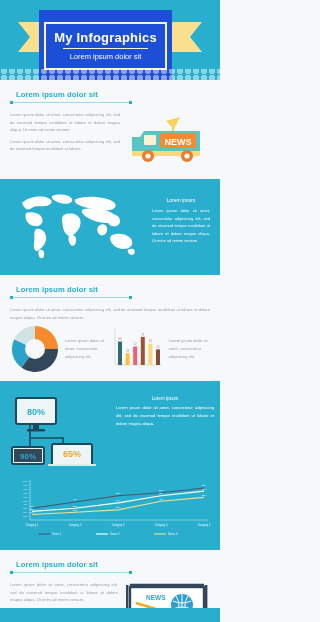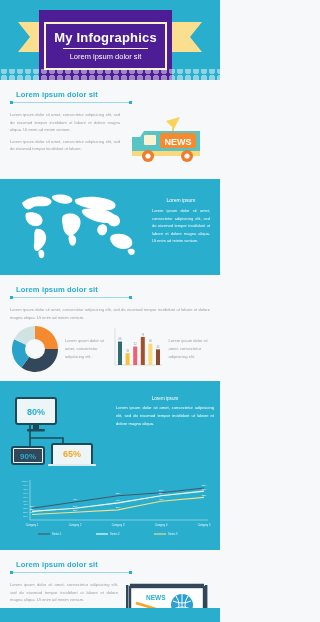--- a/index.html
+++ b/index.html
@@ -15,21 +15,21 @@
   .wave-band{position:absolute;left:0;bottom:0;width:220px;height:11px;
     background:
       radial-gradient(circle at 4px 9px, rgba(255,255,255,.55) 3.2px, transparent 3.4px),
       radial-gradient(circle at 4px 2px, rgba(255,255,255,.55) 3.2px, transparent 3.4px);
     background-size:8px 11px;background-repeat:repeat-x;opacity:.85;}
   .ribbon{position:absolute;left:0;right:0;top:10px;height:58px;}
   .ribbon-tail{position:absolute;top:12px;width:40px;height:30px;background:#fadf8f;}
   .ribbon-tail.left{left:18px;clip-path:polygon(0 0,100% 0,100% 100%,0 100%,12px 50%);}
   .ribbon-tail.right{right:18px;clip-path:polygon(0 0,100% 0,calc(100% - 12px) 50%,100% 100%,0 100%);}
   .ribbon-body{position:absolute;left:39px;right:48px;top:0;height:72px;
-    background:#4c1d95;display:flex;align-items:center;justify-content:center;}
+    background:#1d4ed8;display:flex;align-items:center;justify-content:center;}
   .ribbon-inner{border:2px solid #fdf1c6;width:calc(100% - 14px);height:44px;
     display:flex;flex-direction:column;align-items:center;justify-content:center;gap:2px;}
   .hdr-title{color:#ffffff;font-size:13px;font-weight:bold;letter-spacing:.2px;line-height:1;}
   .hdr-rule{width:72%;height:1px;background:#fdf1c6;margin:2px 0;}
   .hdr-sub{color:#fffbe9;font-size:7.5px;line-height:1;}
 
   
   .section{padding:10px 10px 8px 10px;background:#f7f8f9;}
   .sec-head{margin-bottom:7px;}
   .sec-title{color:#2aaecd;font-size:7.6px;font-weight:bold;letter-spacing:.1px;

